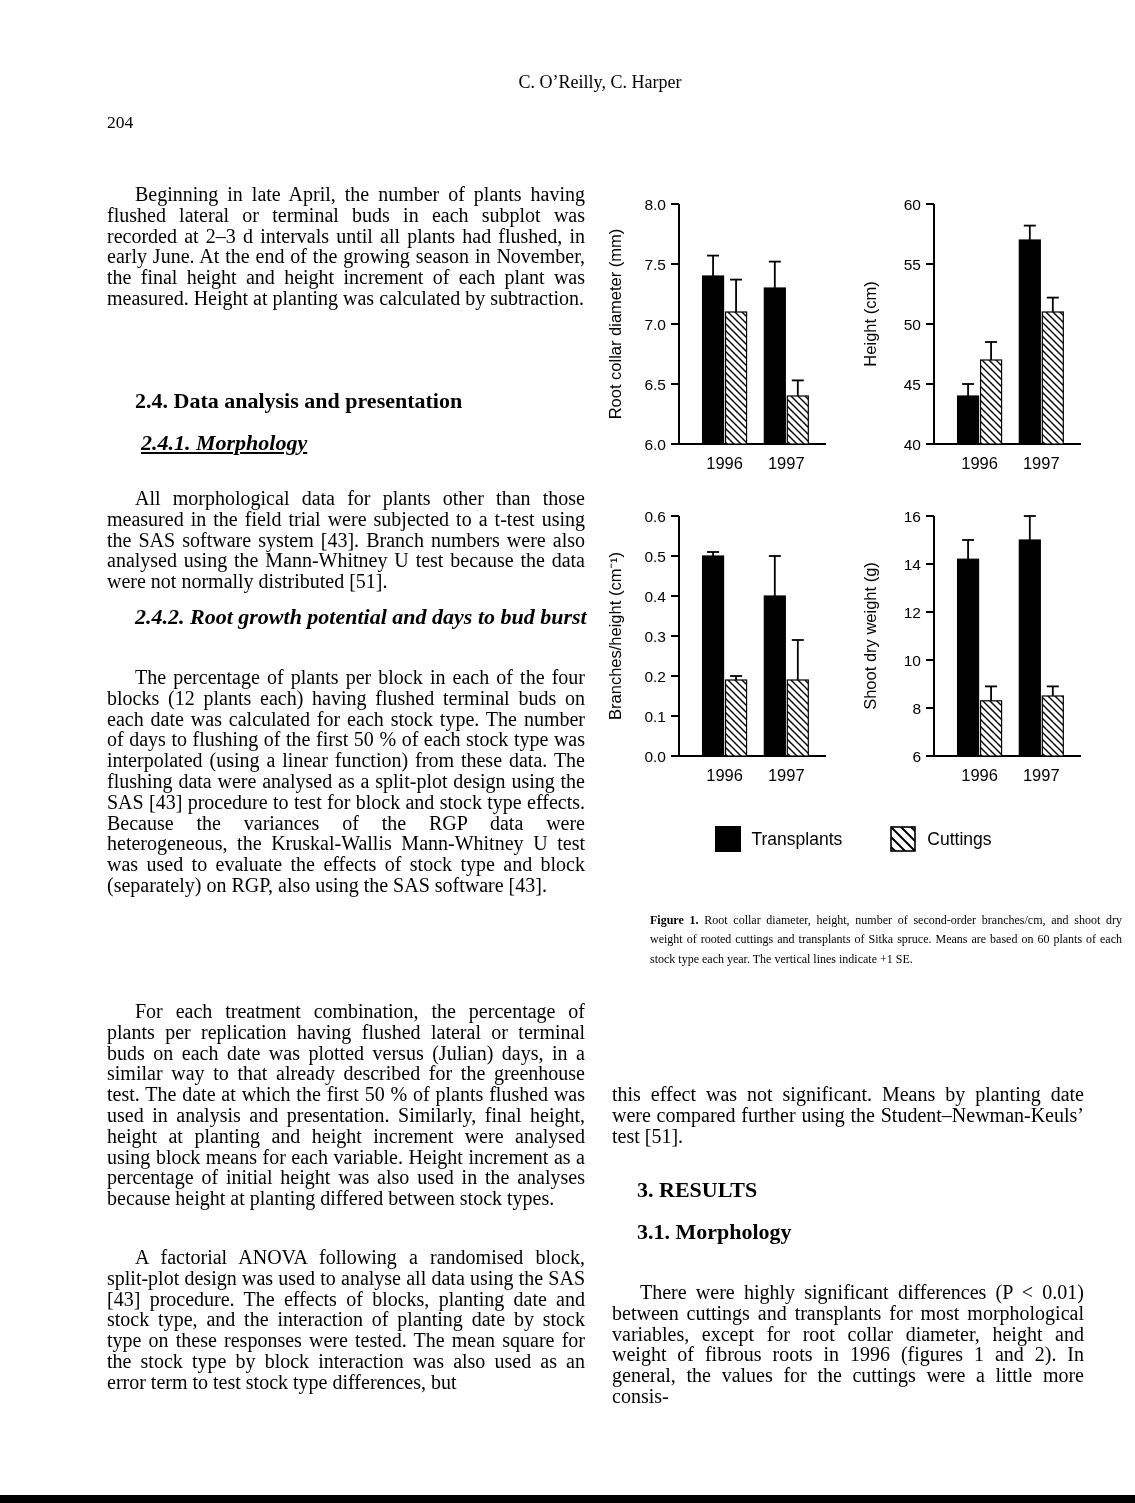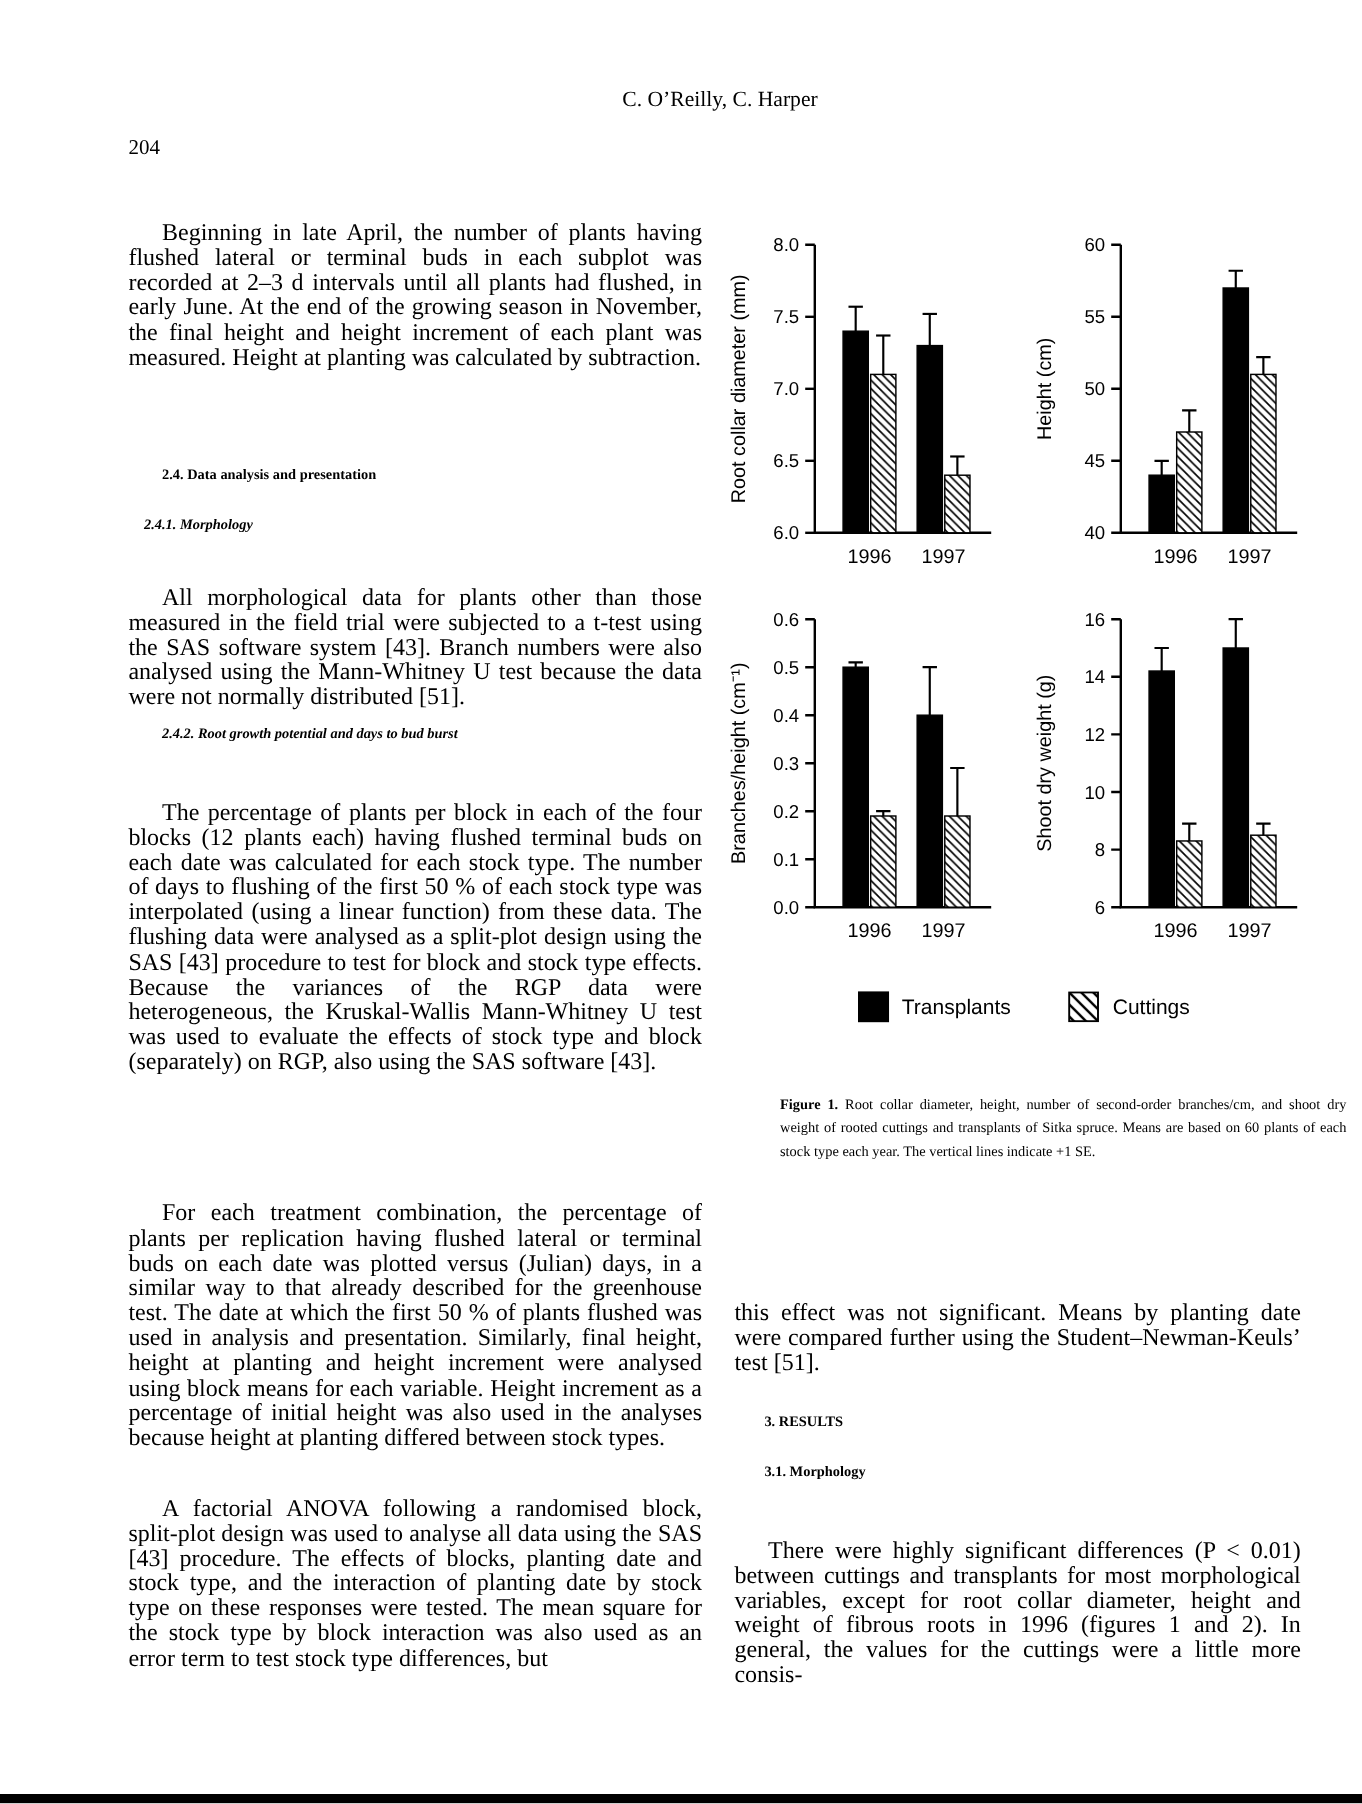--- a/index.html
+++ b/index.html
@@ -6,21 +6,21 @@
   .page {
     position:relative; width:1135px; height:1503px;
     background:#ffffff; color:#000;
     font-family:"Liberation Serif", serif;
     overflow:hidden; margin:0 auto;
   }
   .abs { position:absolute; }
   .body-text { font-size:20px; line-height:20.8px; text-align:justify; }
   .body-text p { margin:0; }
   p.indent { text-indent:28px; }
-  .heading { font-size:12px; font-weight:bold; padding-left:28px; margin:0; }
+  .heading { font-size:22px; font-weight:bold; padding-left:28px; margin:0; }
   .heading.italic { font-style:italic; }
   .header-pagenum { font-size:17.5px; }
   .header-running { font-size:18px; }
   .caption { font-size:12px; line-height:19.4px; text-align:justify;margin-left:40px; }
   .caption .cap-label { font-weight:bold; }
   .figure-wrap { display:flex; flex-direction:column; align-items:center; }
   .charts-grid { display:grid; grid-template-columns:250px 250px; column-gap:5px; }
   .chart-slot { width:250px; height:312px; }
   .legend-row {
     display:flex; gap:48px; margin-top:24px; align-items:center;
@@ -49,21 +49,21 @@
   </svg>
 
   <div class="abs header-pagenum" style="left:107px; top:72px;margin-top:40px;">204</div>
   <div class="abs header-running" style="left:107px; top:72px; width:986px; text-align:center;">C. O’Reilly, C. Harper</div>
 
   <div class="abs body-text" style="left:107px; top:184px; width:478px;">
     <p class="indent abs" style="left:0; top:0; width:478px; position:absolute;">Beginning in late April, the number of plants having flushed lateral or terminal buds in each subplot was recorded at 2–3 d intervals until all plants had flushed, in early June. At the end of the growing season in November, the final height and height increment of each plant was measured. Height at planting was calculated by subtraction.</p>
   </div>
 
   <p class="abs heading" style="left:107px; top:388px; width:478px;">2.4. Data analysis and presentation</p>
-  <p class="abs heading italic" style="left:92px; top:430px; width:478px;">2.4.1. Morphology</p>
+  <p class="abs heading italic" style="left:113px; top:430px; width:478px;text-decoration:underline;">2.4.1. Morphology</p>
   <p class="abs body-text indent" style="left:107px; top:468px; width:478px;">All morphological data for plants other than those measured in the field trial were subjected to a t-test using the SAS software system [43]. Branch numbers were also analysed using the Mann-Whitney U test because the data were not normally distributed [51].</p>
   <p class="abs heading italic" style="left:107px; top:604px; width:478px;">2.4.2. Root growth potential and days to bud burst</p>
   <p class="abs body-text indent" style="left:107px; top:647px; width:478px;">The percentage of plants per block in each of the four blocks (12 plants each) having flushed terminal buds on each date was calculated for each stock type. The number of days to flushing of the first 50 % of each stock type was interpolated (using a linear function) from these data. The flushing data were analysed as a split-plot design using the SAS [43] procedure to test for block and stock type effects. Because the variances of the RGP data were heterogeneous, the Kruskal-Wallis Mann-Whitney U test was used to evaluate the effects of stock type and block (separately) on RGP, also using the SAS software [43].</p>
   <p class="abs body-text indent" style="left:107px; top:981px; width:478px;">For each treatment combination, the percentage of plants per replication having flushed lateral or terminal buds on each date was plotted versus (Julian) days, in a similar way to that already described for the greenhouse test. The date at which the first 50 % of plants flushed was used in analysis and presentation. Similarly, final height, height at planting and height increment were analysed using block means for each variable. Height increment as a percentage of initial height was also used in the analyses because height at planting differed between stock types.</p>
   <p class="abs body-text indent" style="left:107px; top:1227px; width:478px;">A factorial ANOVA following a randomised block, split-plot design was used to analyse all data using the SAS [43] procedure. The effects of blocks, planting date and stock type, and the interaction of planting date by stock type on these responses were tested. The mean square for the stock type by block interaction was also used as an error term to test stock type differences, but</p>
 
   <div class="abs figure-wrap" style="left:598px; top:178px; width:510px;">
     <div class="charts-grid">
       <div class="chart-slot"><svg width="250" height="312" viewBox="0 0 250 312">
             <text x="20" y="146" text-anchor="middle" font-size="16.5" class="ctxt" transform="rotate(-90 20 146)">Root collar diameter (mm)</text>

